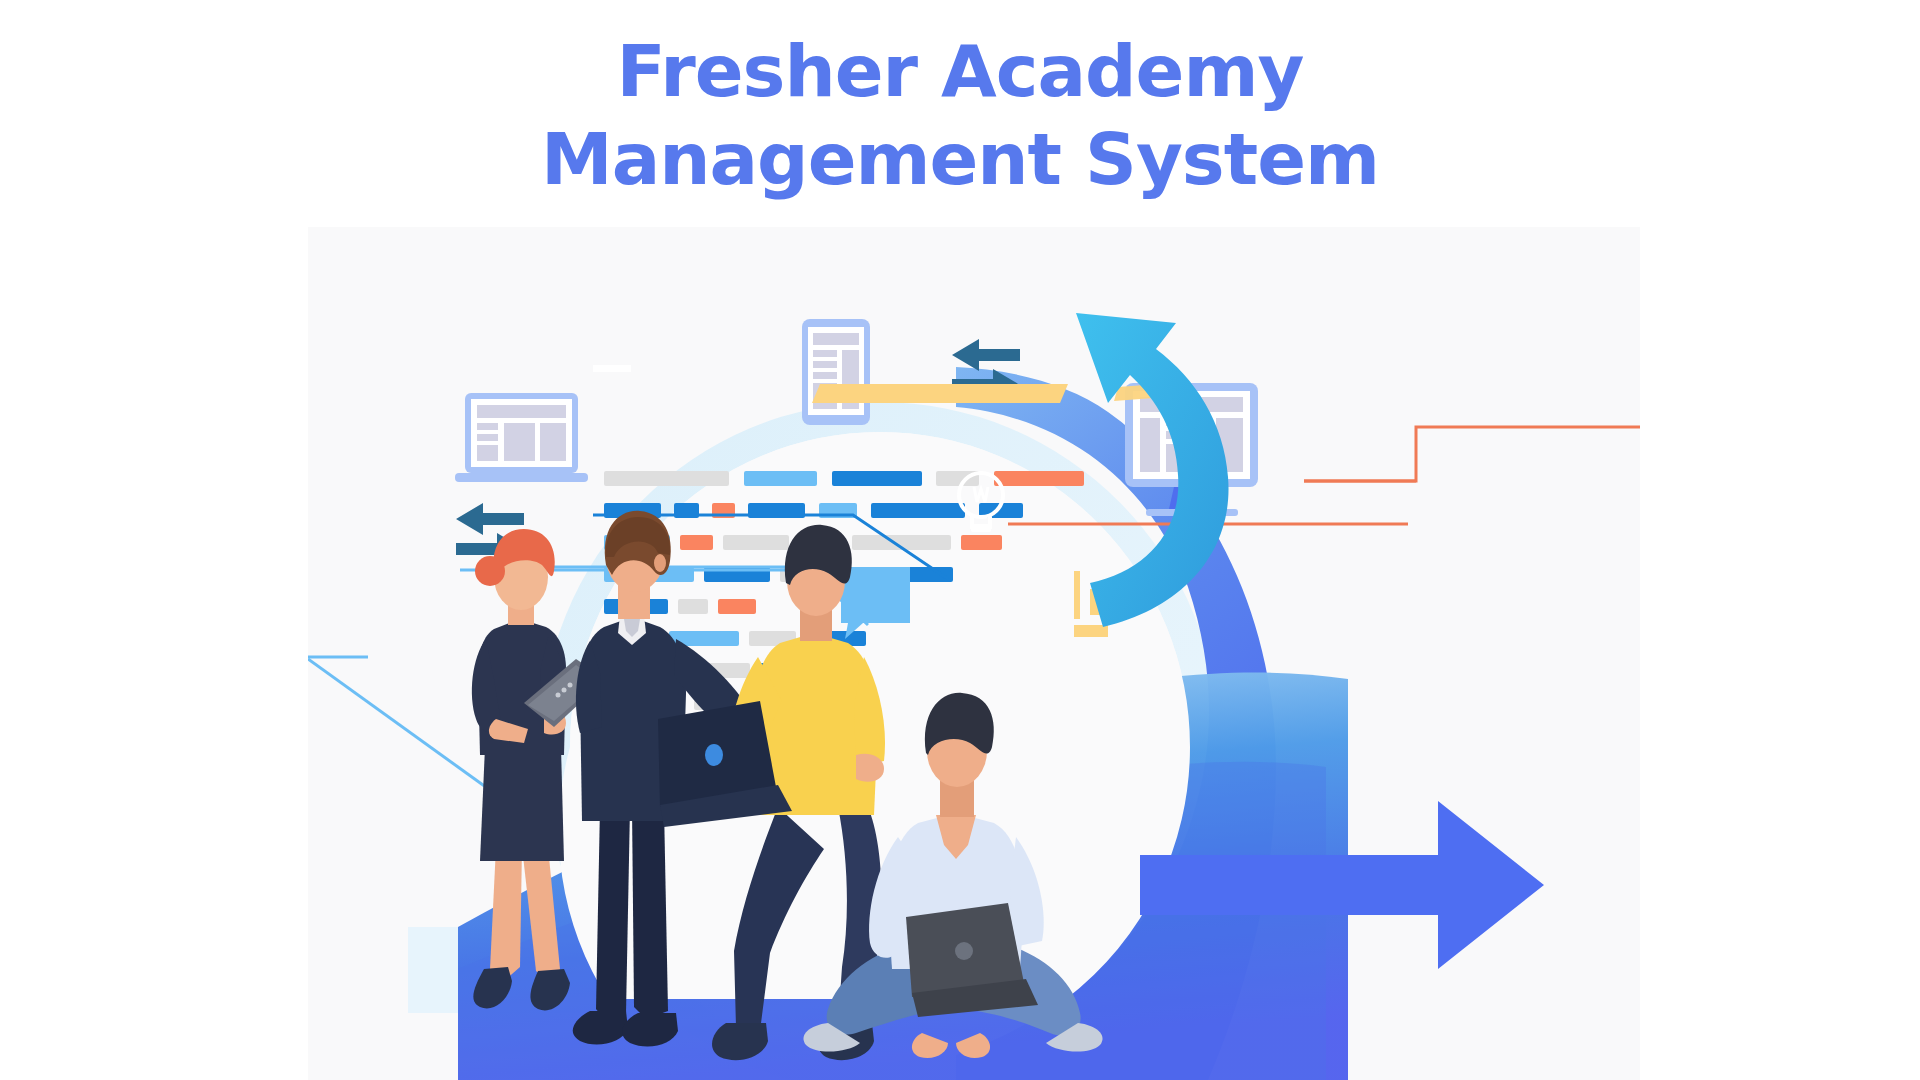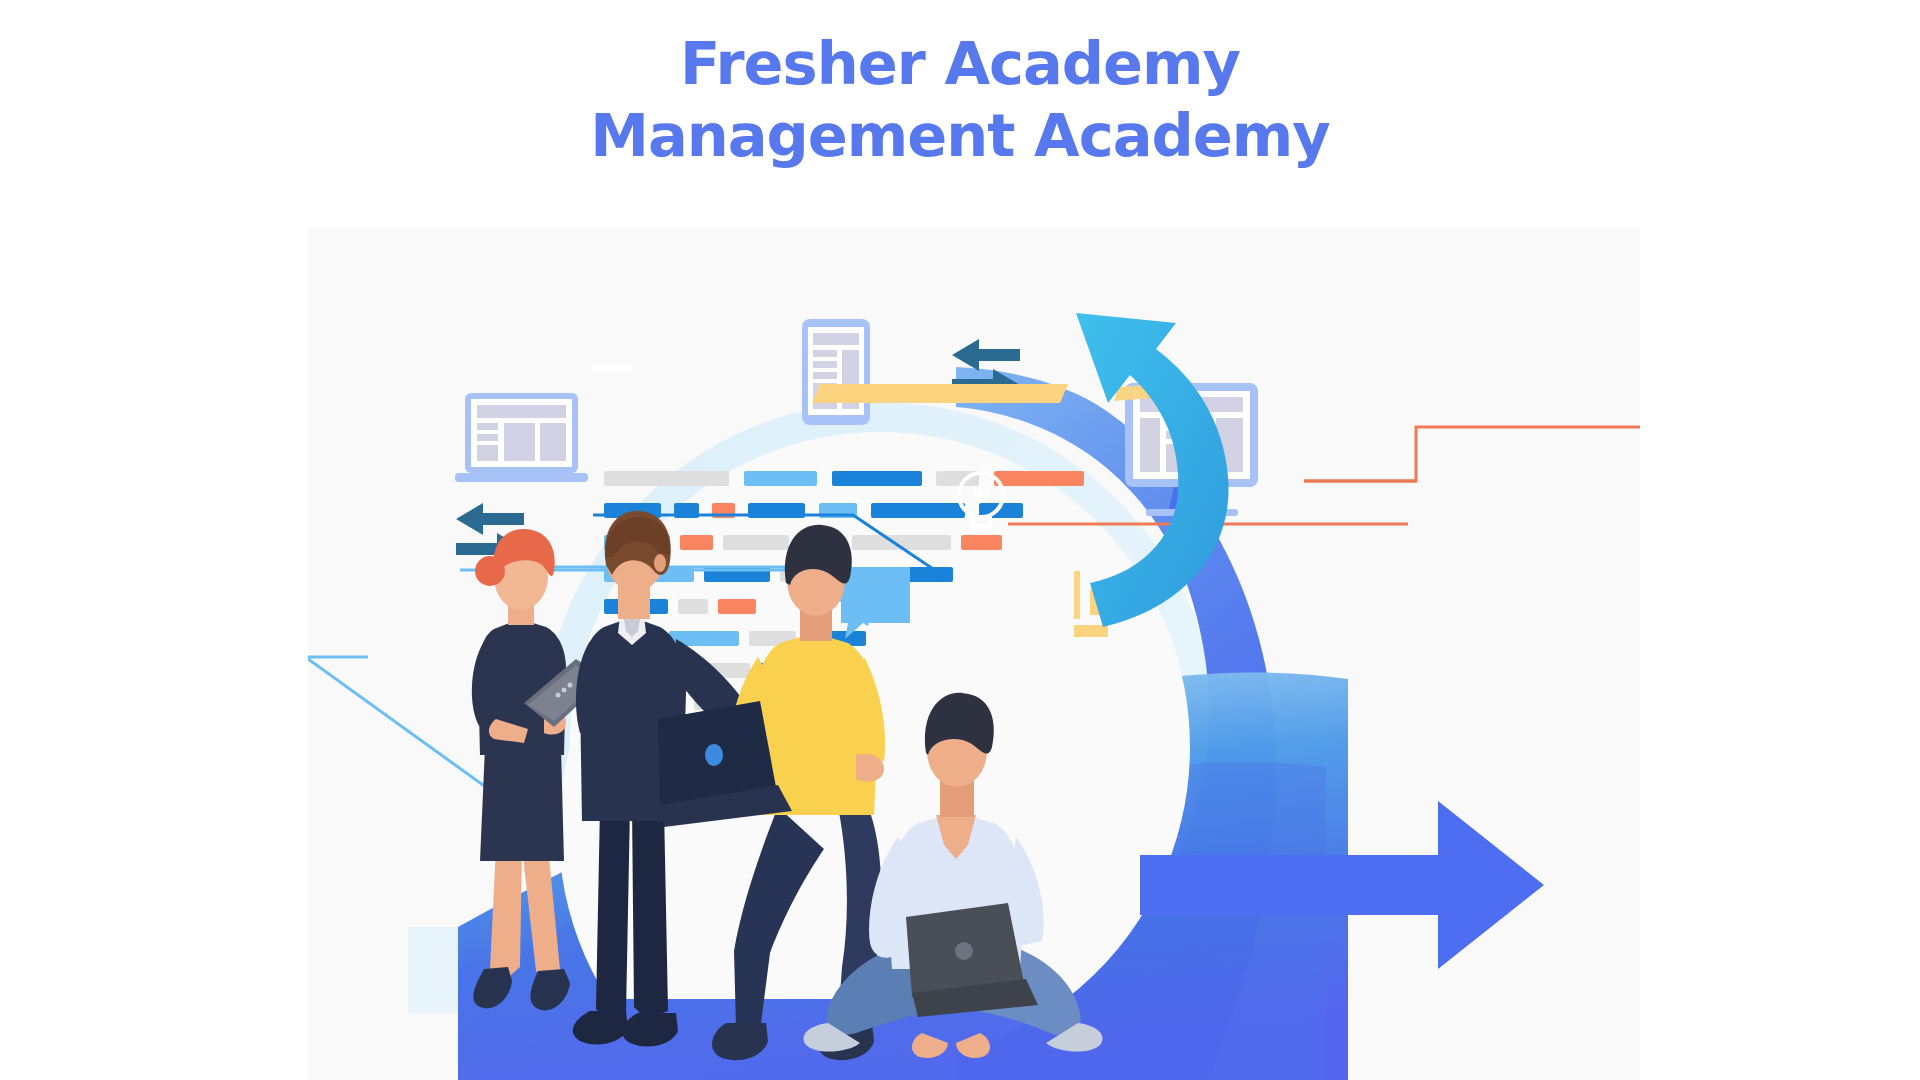--- a/index.html
+++ b/index.html
@@ -22,21 +22,21 @@
     left:0; top:28px;
     width:1920px;
     text-align:center;
     pointer-events:none;
   }
   .title-line{
     display:block;
     color:#5779ED;
     font-family:"DejaVu Sans","Liberation Sans",sans-serif;
     font-weight:bold;
-    font-size:59px;
+    font-size:72px;
     line-height:1.22;
     letter-spacing:-1px;
   }
 
   
   .illus{
     position:absolute;
     left:308px; top:227px;
     width:1332px; height:853px;
     background:#F9F9FA;
@@ -44,21 +44,21 @@
   }
   .illus svg{ display:block; width:1332px; height:853px; }
 </style>
 </head>
 <body>
 
 <div id="page">
 
   <div class="title-block">
     <span class="title-line">Fresher Academy</span>
-    <span class="title-line">Management Academy</span>
+    <span class="title-line">Management System</span>
   </div>
 
   <div class="illus">
     <svg viewBox="0 0 1332 853" xmlns="http://www.w3.org/2000/svg">
       <defs>
         <linearGradient id="gBlueSwoosh" x1="0" y1="0" x2="0.35" y2="1">
           <stop offset="0%" stop-color="#7FB6F2"></stop>
           <stop offset="45%" stop-color="#5B86EE"></stop>
           <stop offset="100%" stop-color="#4A63EE"></stop>
         </linearGradient>

